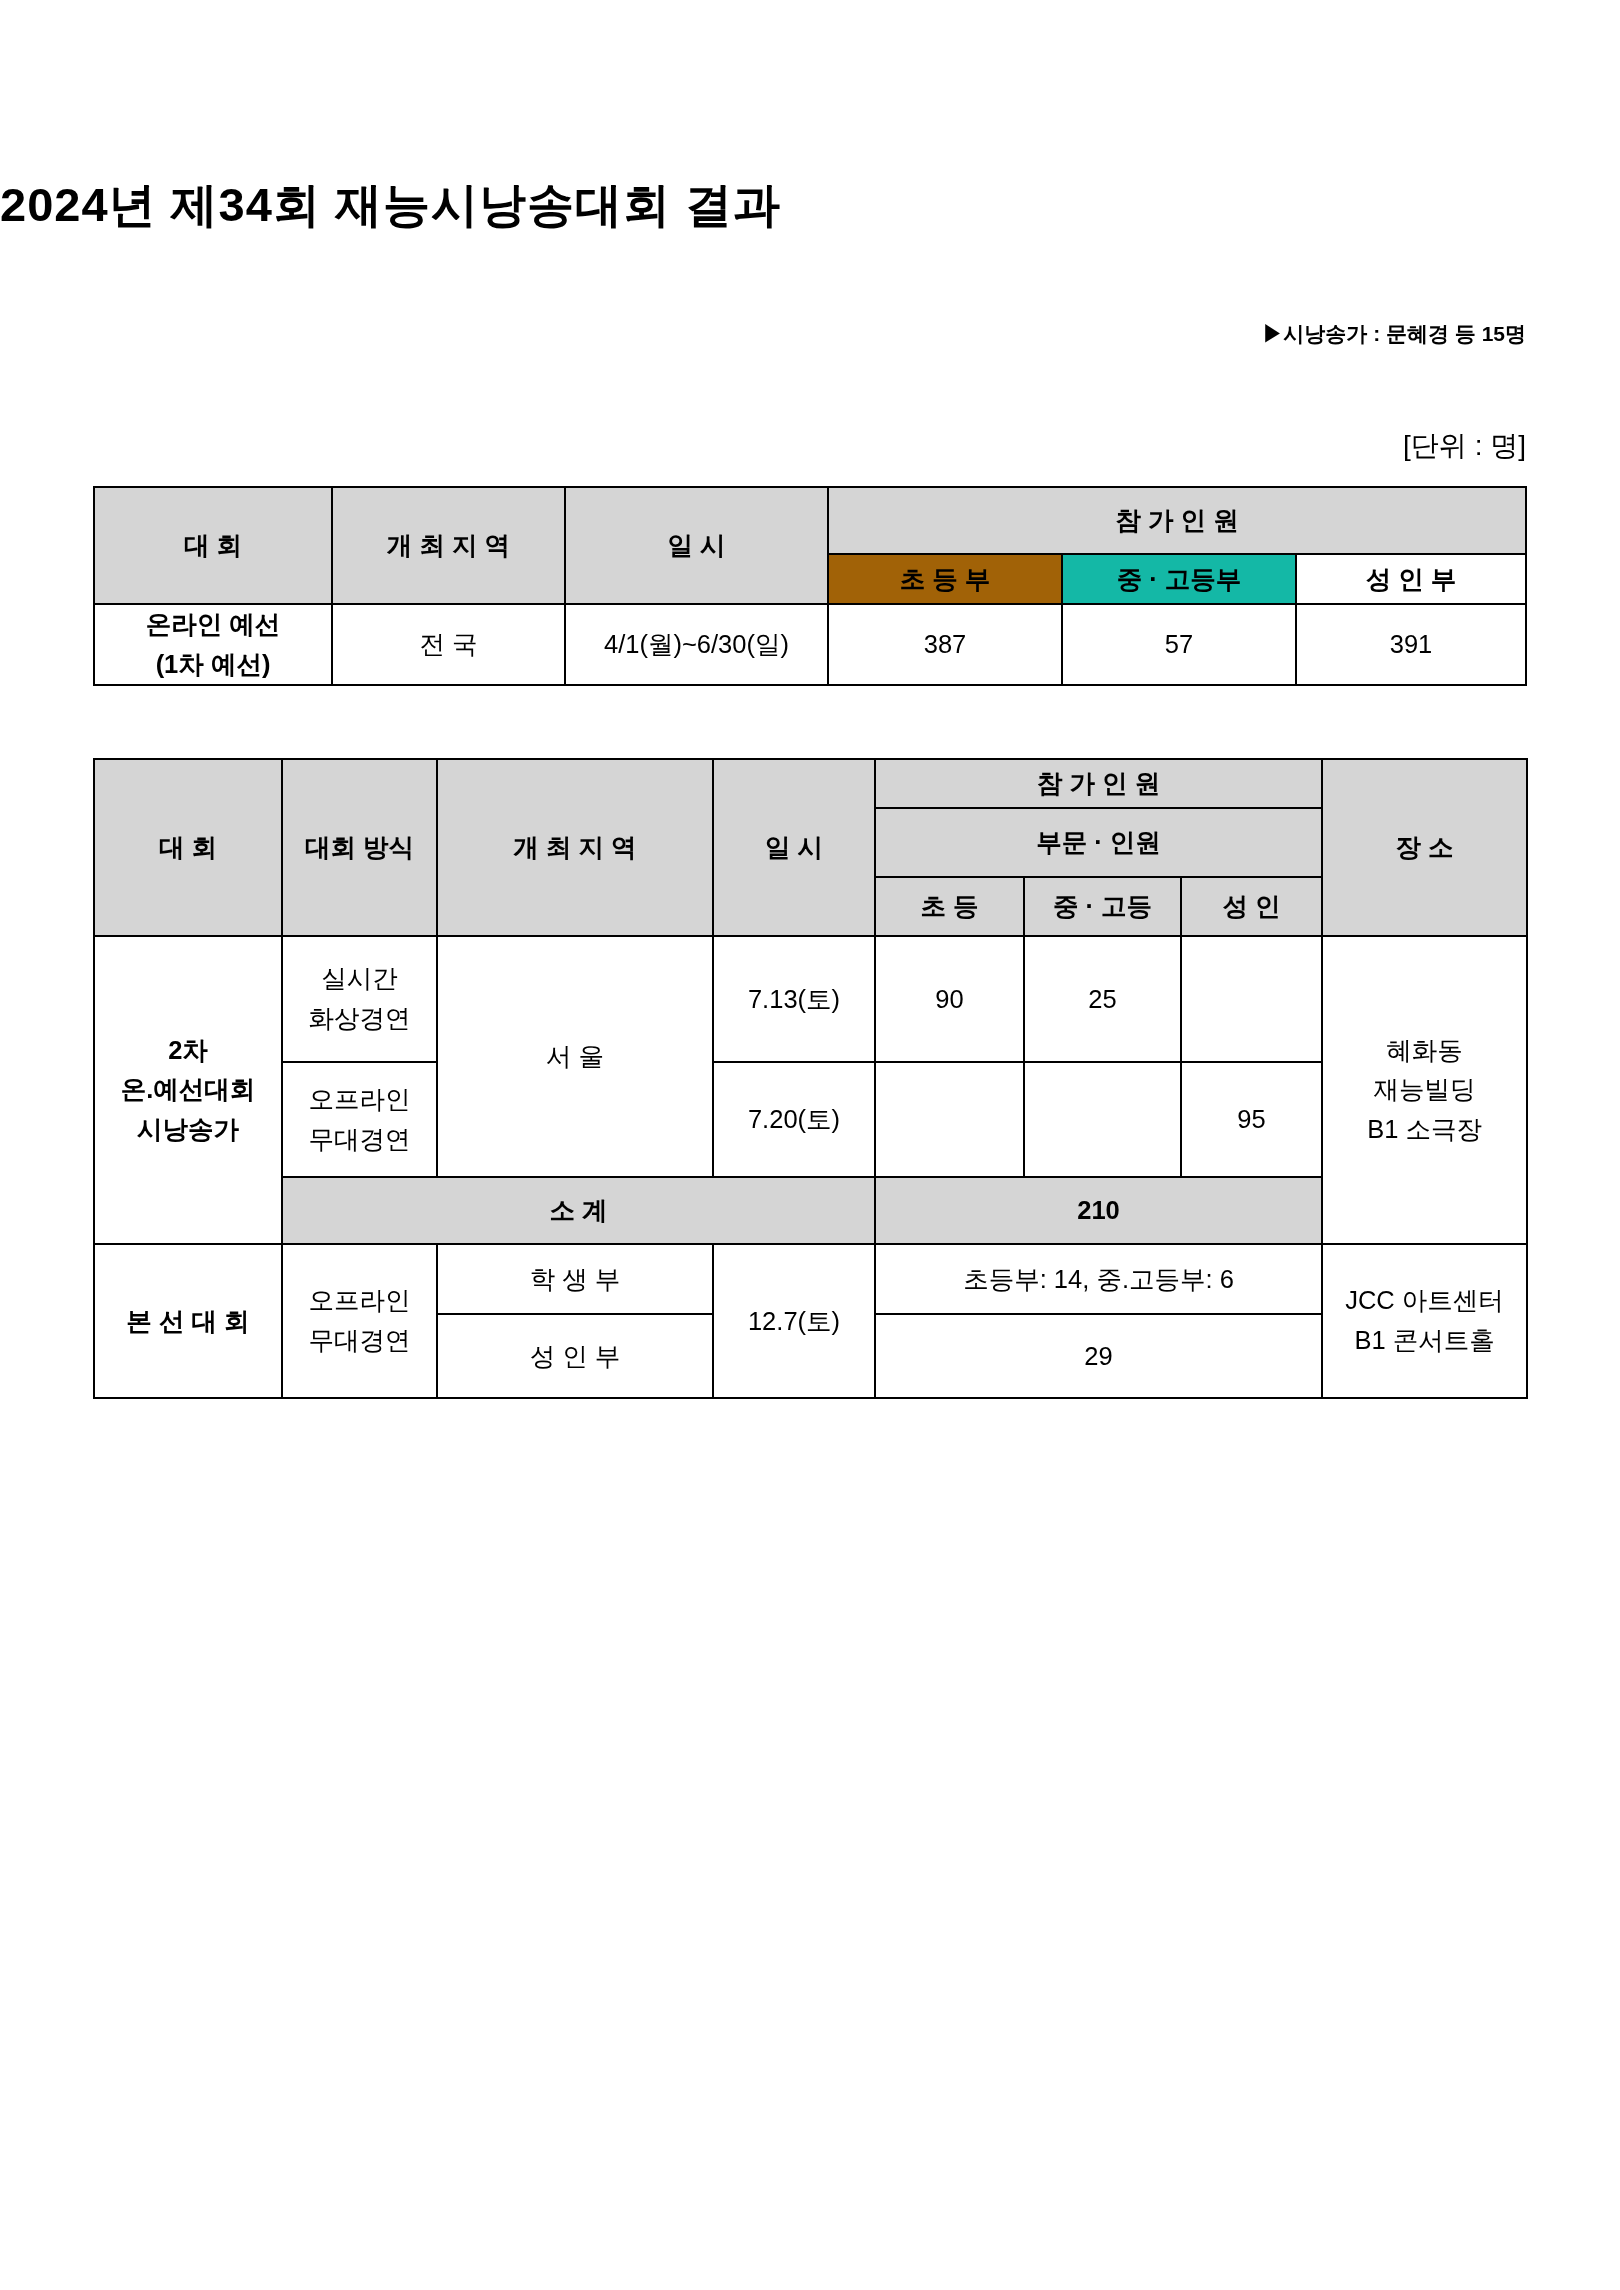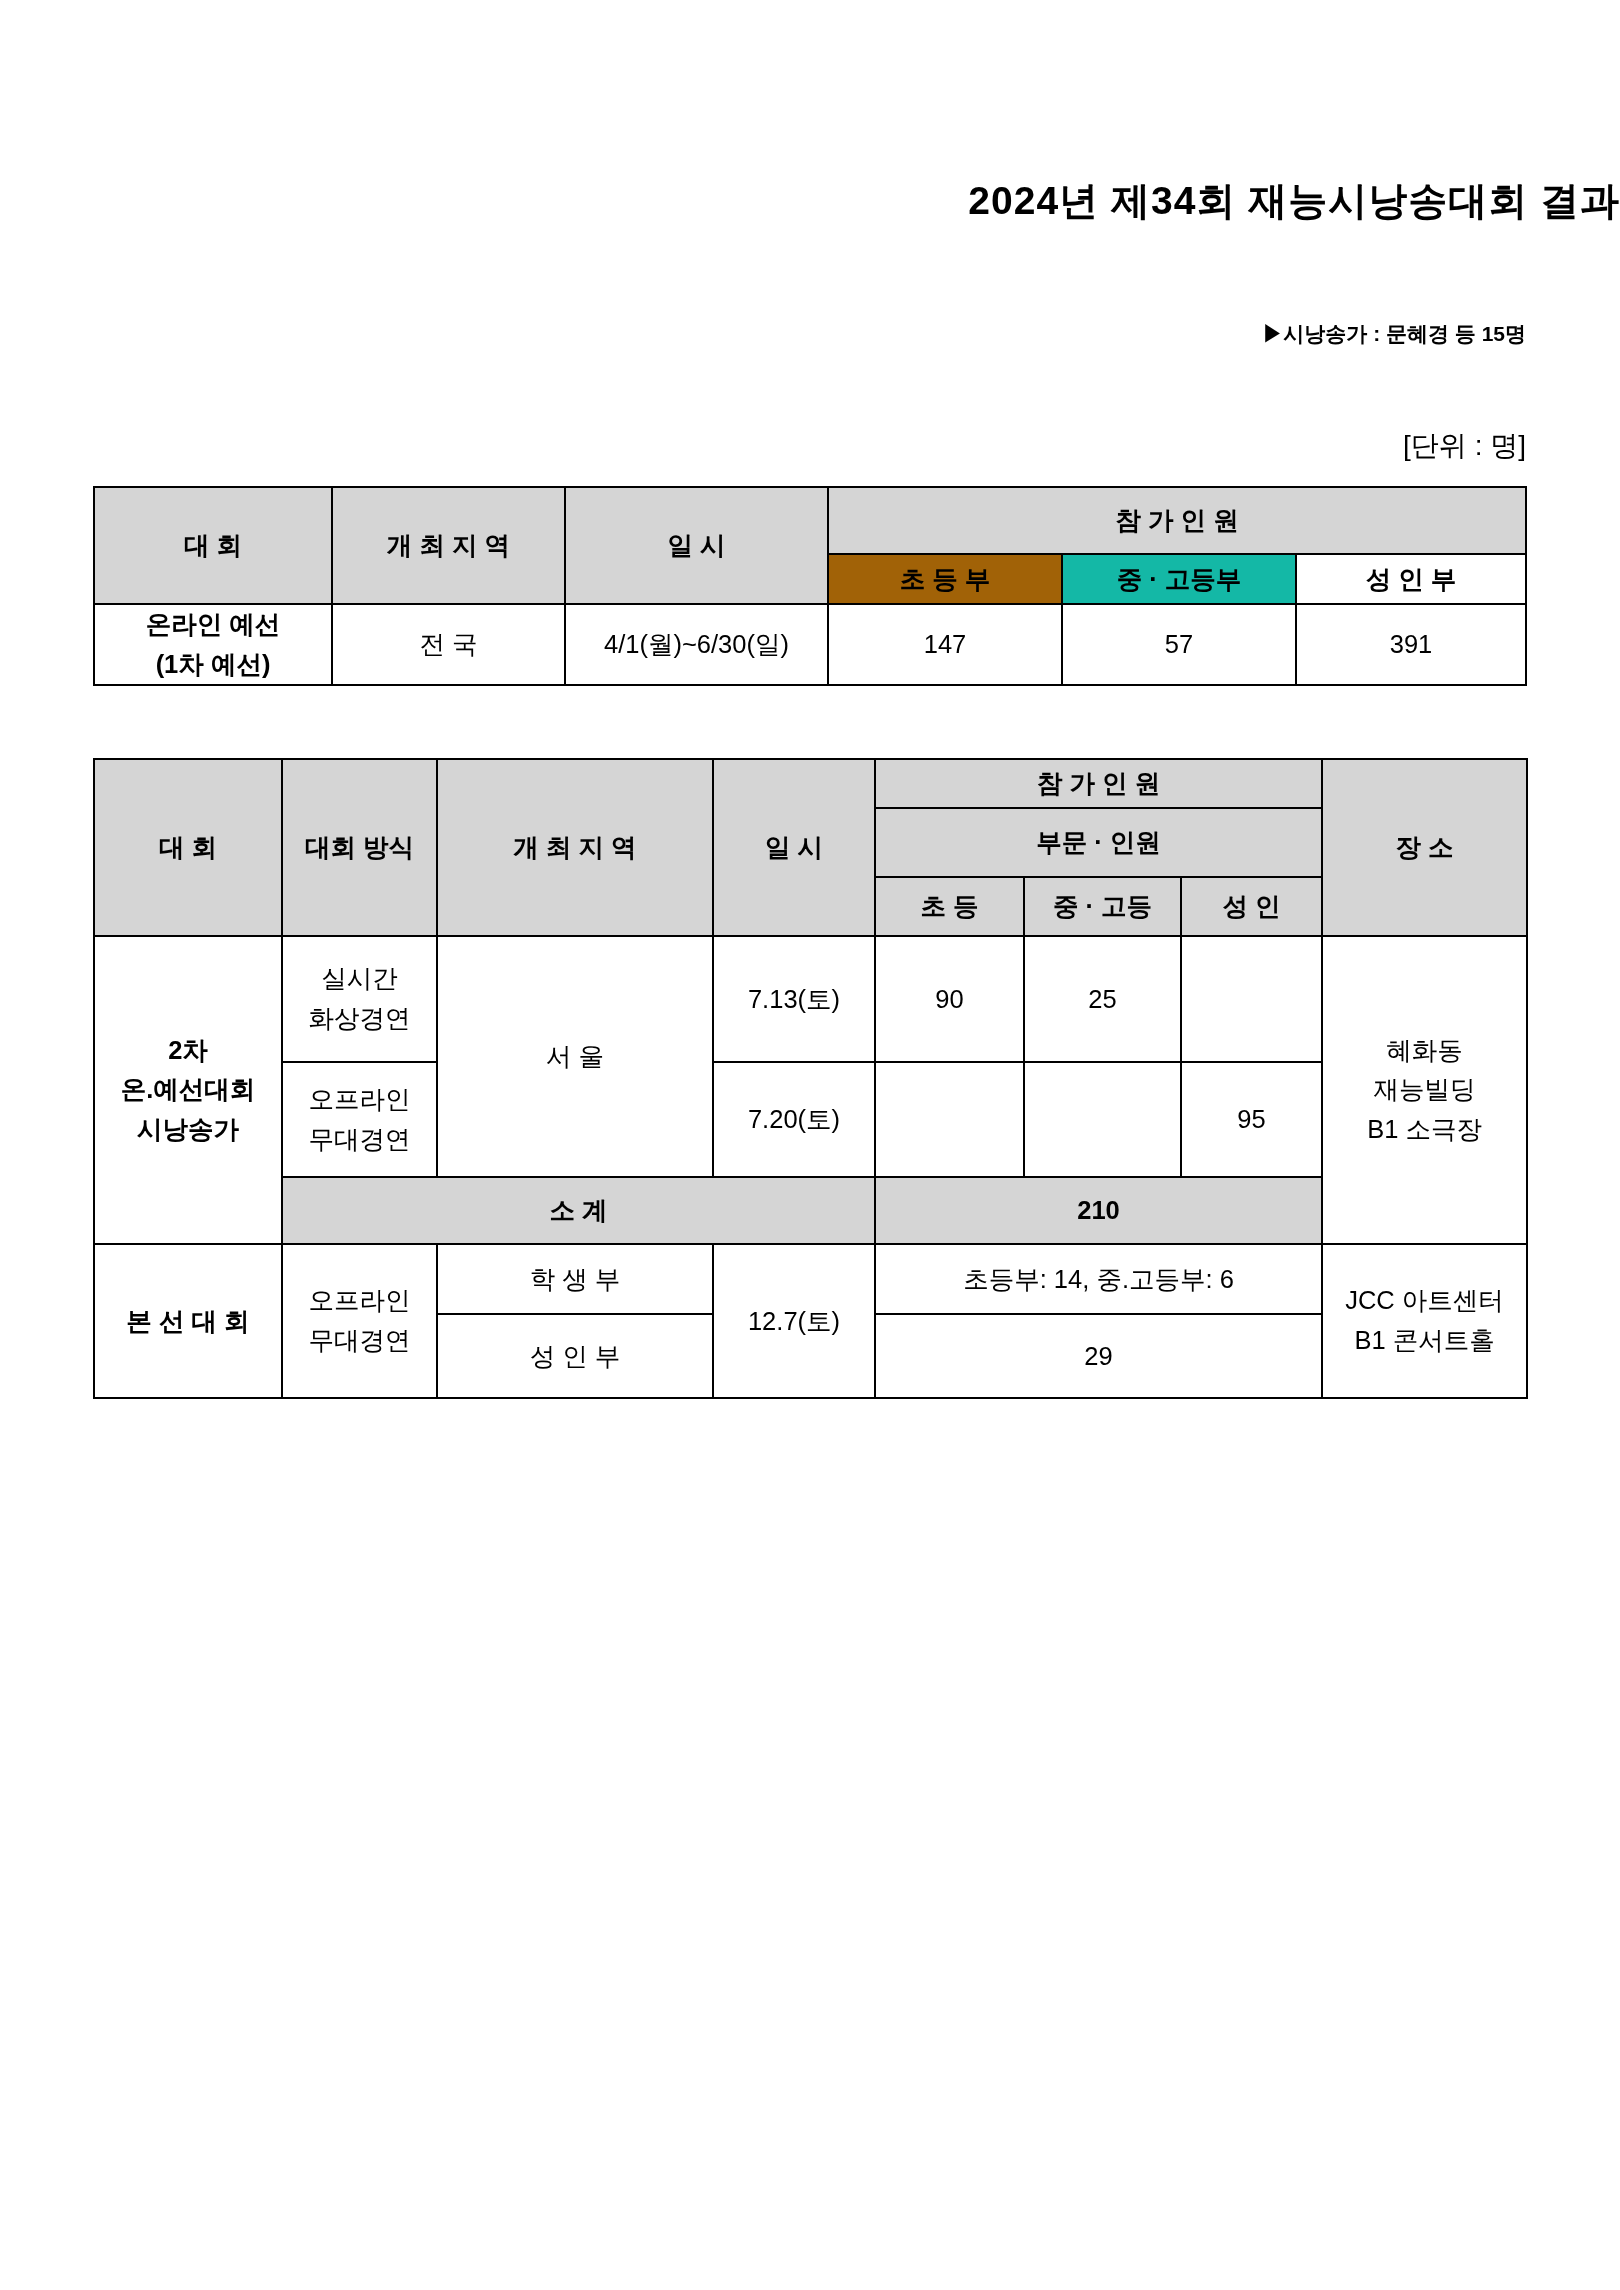--- a/index.html
+++ b/index.html
@@ -13,22 +13,22 @@
     height: 2291px;
     background: #ffffff;
     font-family: "Liberation Sans", sans-serif;
     color: #000000;
     overflow: hidden;
   }
   .doc-title {
     position: absolute;
     left: 0; right: 0;
     top: 174px;
-    text-align: right;
-    font-size: 39px;
+    text-align: left;
+    font-size: 47px;
     font-weight: bold;
     letter-spacing: 1px;
   }
   .doc-subtitle {
     position: absolute;
     right: 94px;
     top: 320px;
     font-size: 21px;
     font-weight: bold;
   }
@@ -97,21 +97,21 @@
       <td class="hdr" style="background:#14b8a6">중 · 고등부</td>
       <td class="hdr" style="background:#ffffff">성 인 부</td>
     </tr>
     <tr style="height:74px">
       <td class="bold">
         <div class="ml">온라인 예선</div>
         <div class="ml">(1차 예선)</div>
       </td>
       <td>전 국</td>
       <td>4/1(월)~6/30(일)</td>
-      <td>147</td>
+      <td>387</td>
       <td>57</td>
       <td>391</td>
     </tr>
   </tbody>
     </table>
 
   <table class="doc-table" id="table2">
     <colgroup>
       <col style="width:188px">
         <col style="width:155px">

